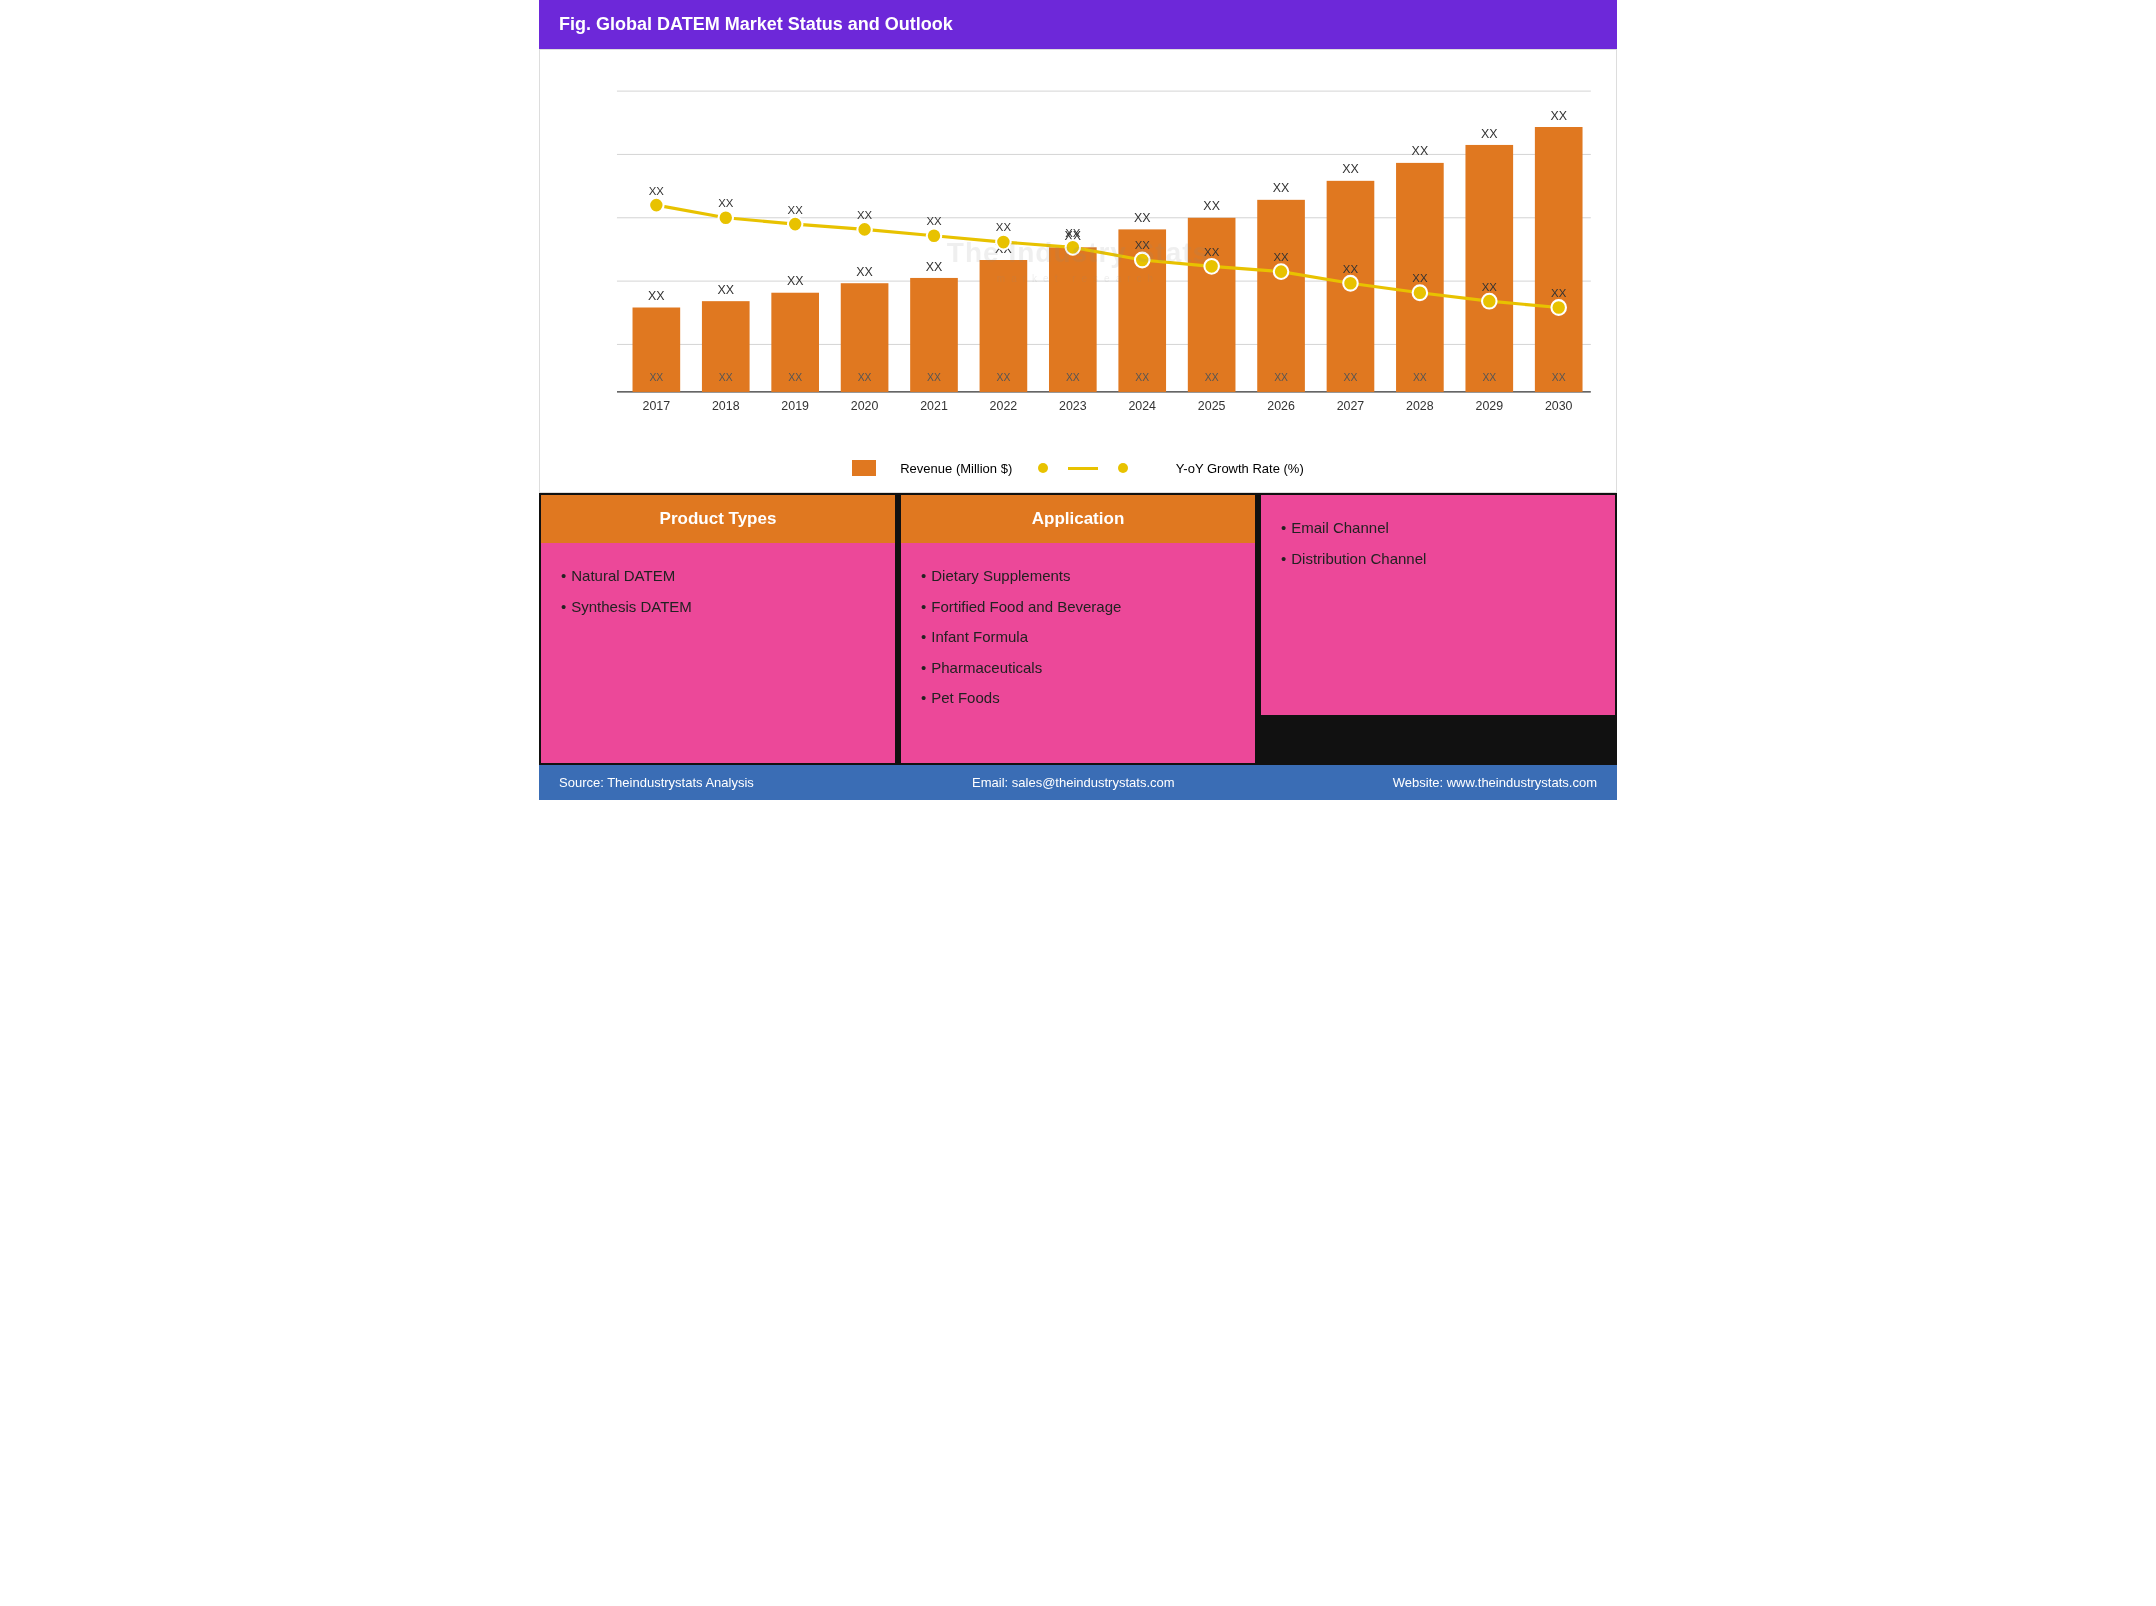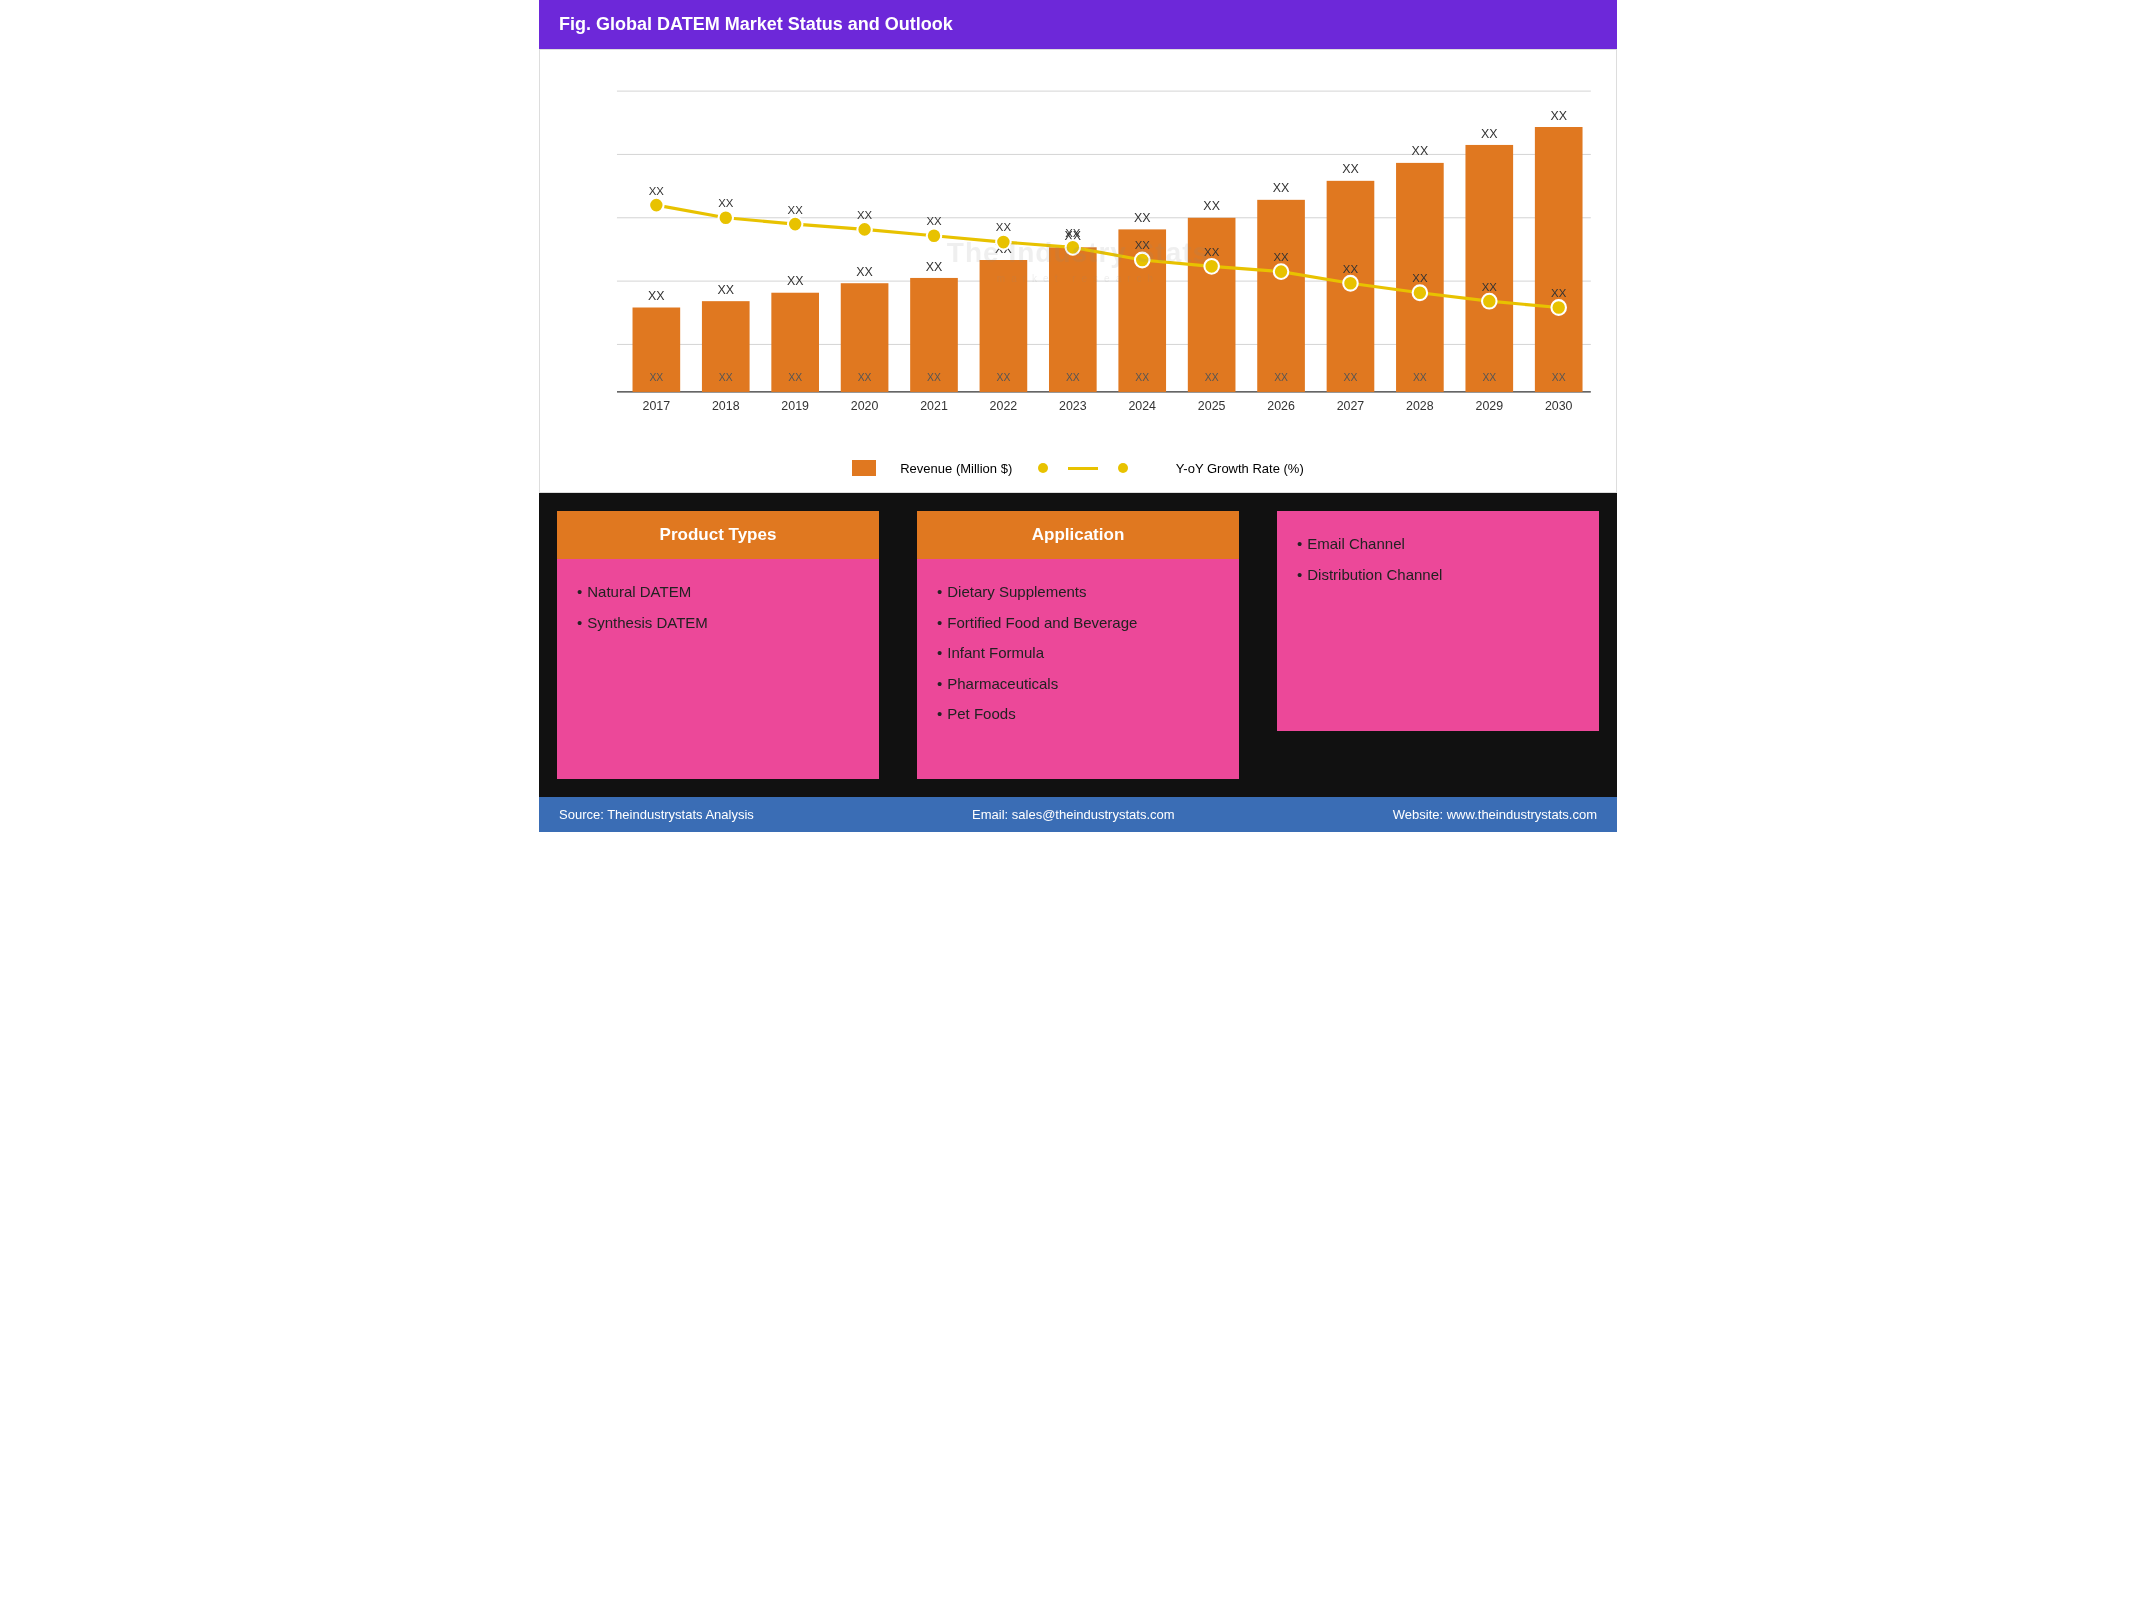--- a/index.html
+++ b/index.html
@@ -76,21 +76,21 @@
 
     
     .bottom-sections {
       display: flex;
       background: #111;
       gap: 2px;
     }
     .section-box {
       flex: 1;
       background: #111;
-      padding: 18px;
+      padding: 2px;
     }
     .section-header {
       background: #e07820;
       color: #fff;
       text-align: center;
       padding: 14px 10px;
       font-size: 17px;
       font-weight: 600;
       border-radius: 0;
     }

